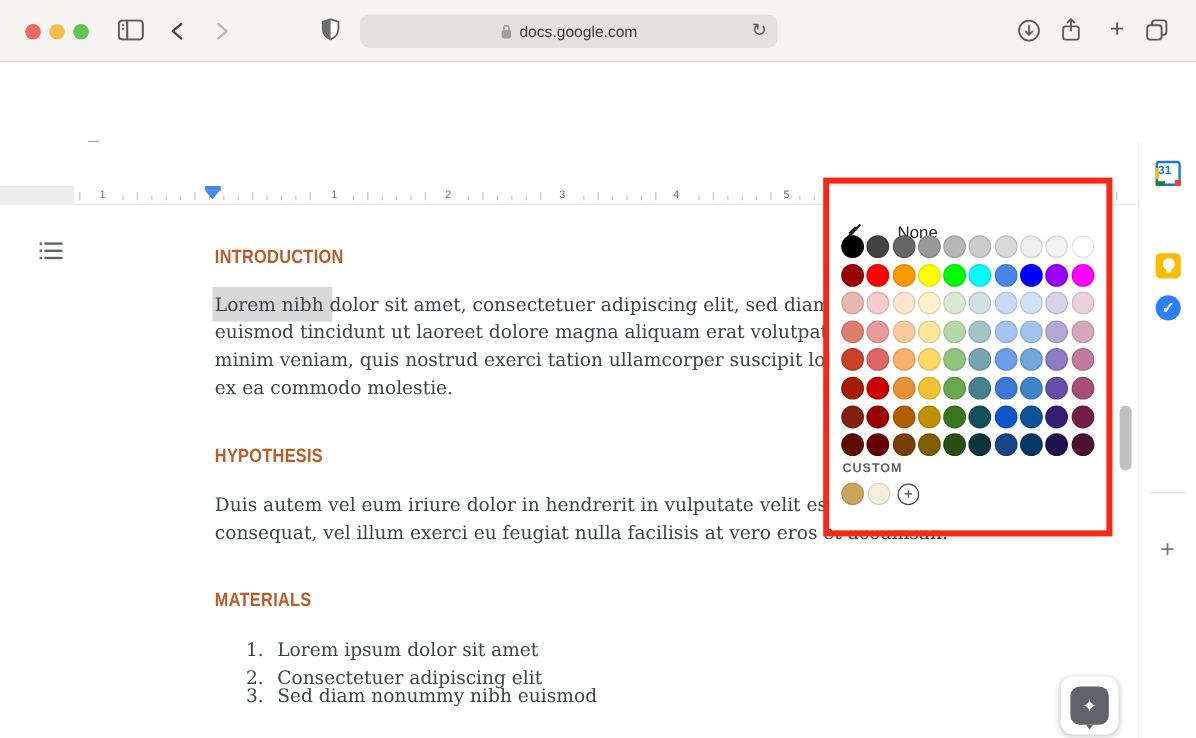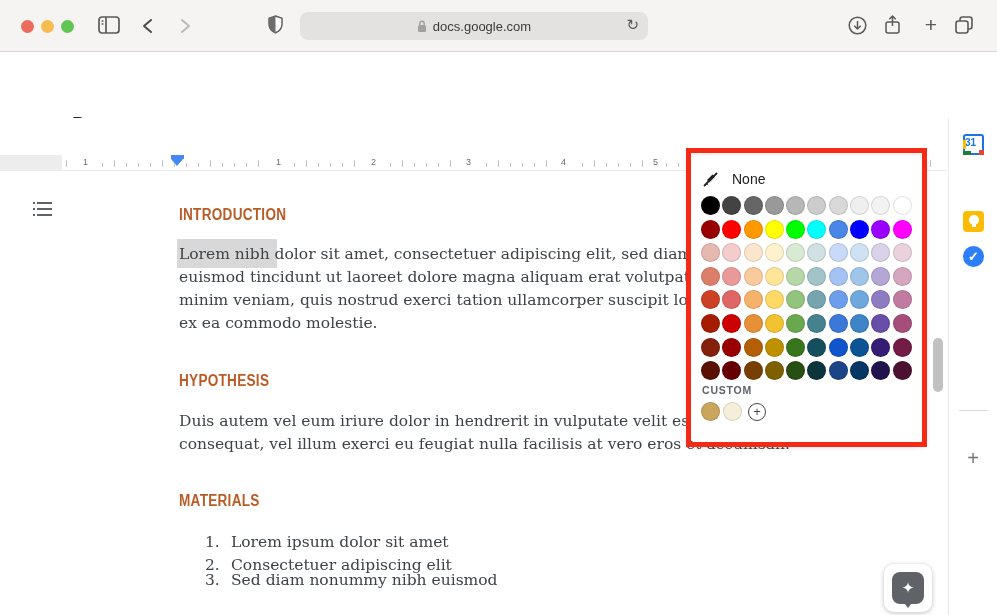--- a/index.html
+++ b/index.html
@@ -77,21 +77,21 @@
   .dline { position:absolute; left:179px; font-family:"DejaVu Serif","Liberation Serif",serif;
            font-size:15.5px; color:#3e4347; white-space:nowrap; }
   .sel-rect { position:absolute; left:177px; top:239px; width:100px; height:29px; background:#d8d8d8; }
   .mat-num { display:inline-block; width:26px; }
   .list-row { position:absolute; left:205px; font-family:"DejaVu Serif","Liberation Serif",serif;
               font-size:15.5px; color:#3e4347; white-space:nowrap; }
 
   
   .popup { position:absolute; left:691px; top:155px; width:231px; height:287px; background:#fff;
            border-radius:4px; box-shadow:0 2px 10px rgba(0,0,0,.25); z-index:50; }
-  .none-row { position:absolute; left:10px; top:12px; display:flex; align-items:center; gap:12px;
+  .none-row { position:absolute; left:10px; top:26px; display:flex; align-items:center; gap:28px;
               width:210px; height:24px; }
   .none-label { font-size:14px; color:#202124; }
   .palette { position:absolute; left:10px; top:41px; display:grid;
              grid-template-columns:repeat(10,19px); column-gap:2.3px; row-gap:4.6px; }
   .swatch { width:19px; height:19px; border-radius:50%; box-shadow:inset 0 0 0 1px rgba(0,0,0,.12); cursor:pointer; }
   .custom-label { position:absolute; left:11px; top:229px; font-size:10.5px; font-weight:bold;
                   letter-spacing:.8px; color:#5f6368; }
   .custom-row { position:absolute; left:10px; top:247px; display:flex; align-items:center; gap:3px; }
   .add-custom { width:18px; height:18px; border-radius:50%; border:1.6px solid #444746; margin-left:3px;
                 display:flex; align-items:center; justify-content:center; font-size:13px; color:#444746; }

